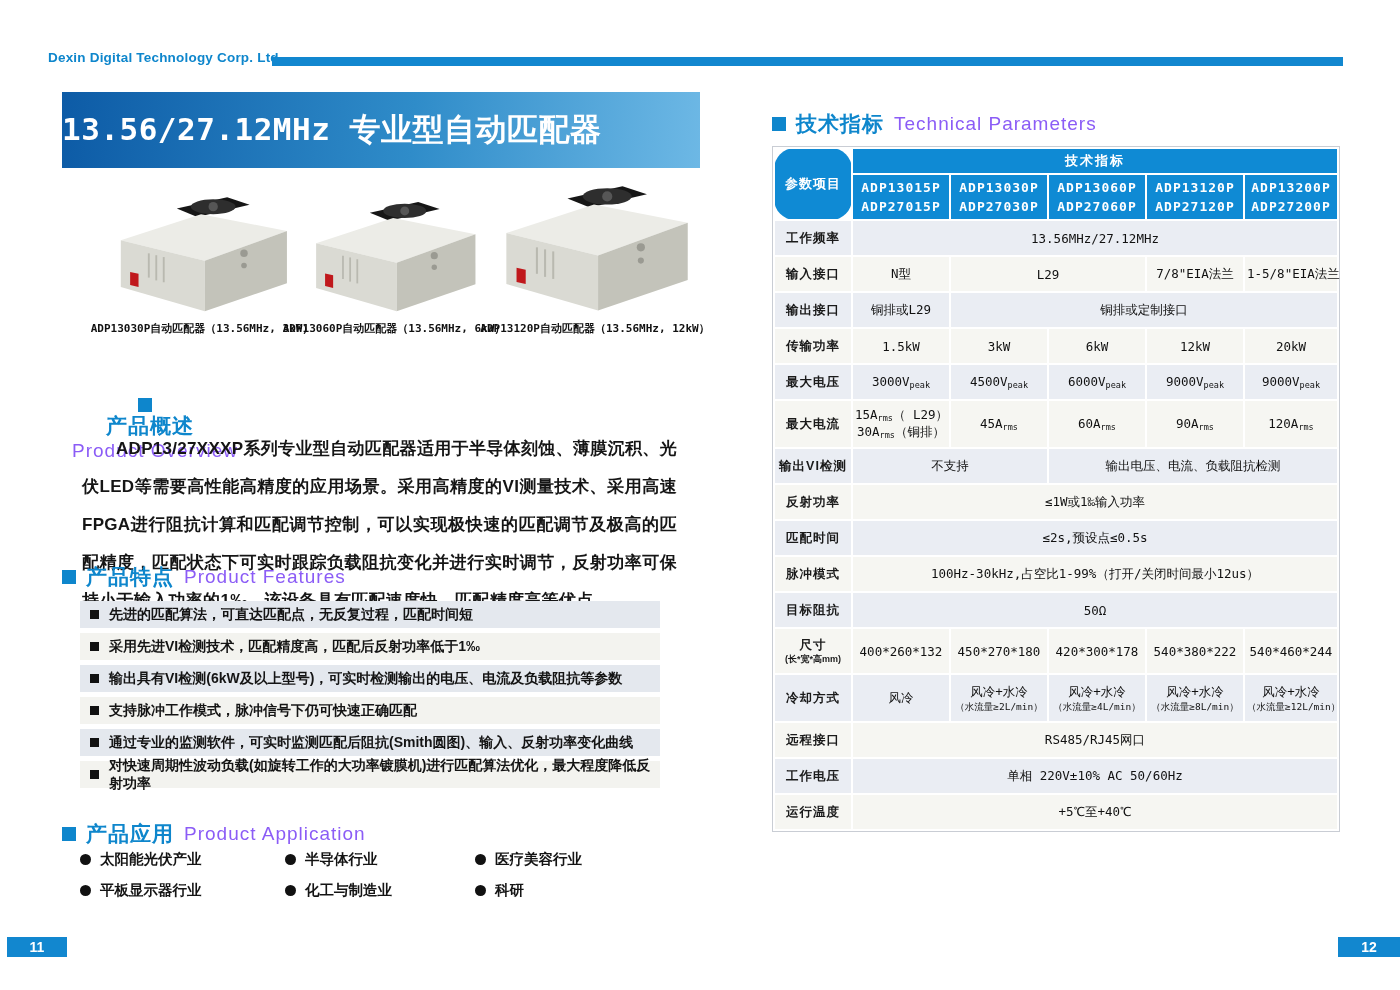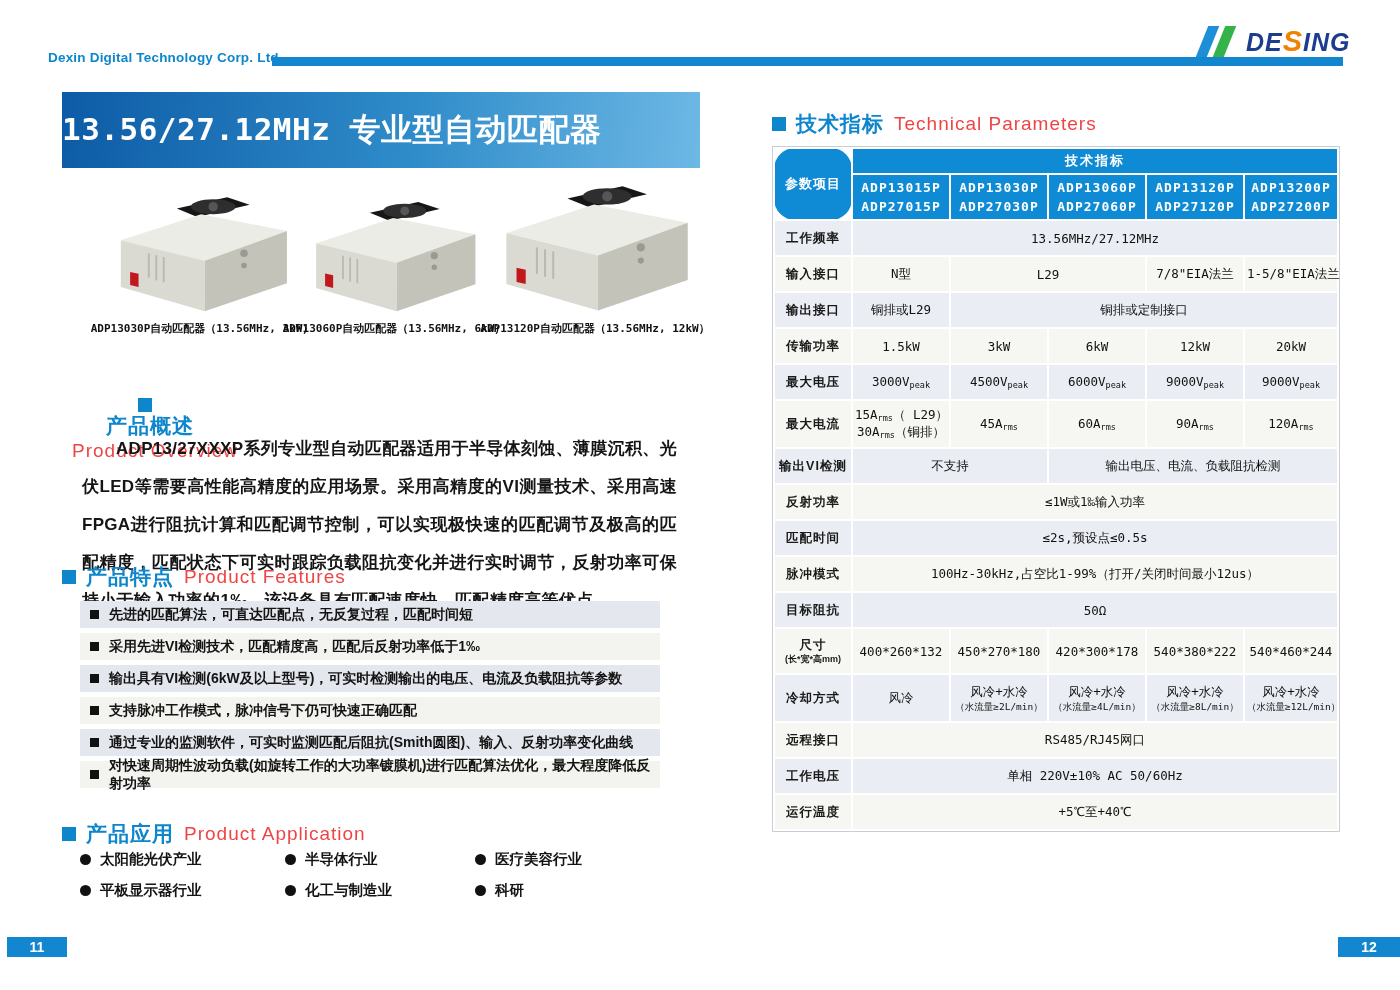--- a/index.html
+++ b/index.html
@@ -32,21 +32,21 @@
   .product { display:flex; flex-direction:column; align-items:center; }
   .product.f1 { width:196px; } .product.f2 { width:188px; } .product.f3 { width:214px; }
   .product svg { width:100%; height:auto; display:block; }
   .product figcaption { margin-top:7px; font-size:11px; font-weight:bold; color:#111;
             font-family:"DejaVu Sans Mono","Liberation Sans",sans-serif; white-space:nowrap; }
 
   
   .sec-head { position:absolute; display:flex; align-items:center; }
   .sec-head .sq { width:14px; height:14px; background:#0e86cc; margin-right:10px; }
   .sec-head .zh { font-size:21px; font-weight:bold; color:#0e86cc; letter-spacing:1px; }
-  .sec-head .en { font-size:19px; color:#ef4444; margin-left:10px; letter-spacing:1px; }
+  .sec-head .en { font-size:19px; color:#8b5cf6; margin-left:10px; letter-spacing:1px; }
   #overview-head { left:62px; top:398px;flex-direction:column; }
   #features-head { left:62px; top:563px; }
   #apps-head     { left:62px; top:820px; }
   #tech-head     { left:772px; top:110px; }
 
   .overview-body { position:absolute; left:82px; top:430px; width:595px; font-size:17px;
                    line-height:38px; font-weight:600; color:#151515; text-align:justify;
                    text-indent:2em; letter-spacing:.3px; }
 
   .feature-list { position:absolute; left:80px; top:601px; width:580px; list-style:none; }
@@ -92,25 +92,20 @@
   .pg-left  { left:7px; width:60px; }
   .pg-right { left:1338px; width:62px; }
 </style>
 </head>
 <body>
 
 <div class="page">
 
   <span class="company">Dexin Digital Technology  Corp. Ltd.</span>
   <div class="top-bar"></div>
-  <div class="logo">
-    <span class="slash s1"></span>
-    <span class="slash s2"></span>
-    <span class="logo-text"><span>DE</span><span class="logo-s">S</span><span>ING</span></span>
-  </div>
 
   <div class="banner">
     <h1>13.56/27.12MHz 专业型自动匹配器</h1>
   </div>
 
   <div class="products">
     <figure class="product f1">
       <svg viewBox="0 0 210 135" aria-hidden="true">
         <polygon points="78,22 132,10 156,18 100,31" fill="#161616"></polygon>
         <ellipse cx="117" cy="20" rx="24" ry="8" fill="#2e2e2e"></ellipse>

